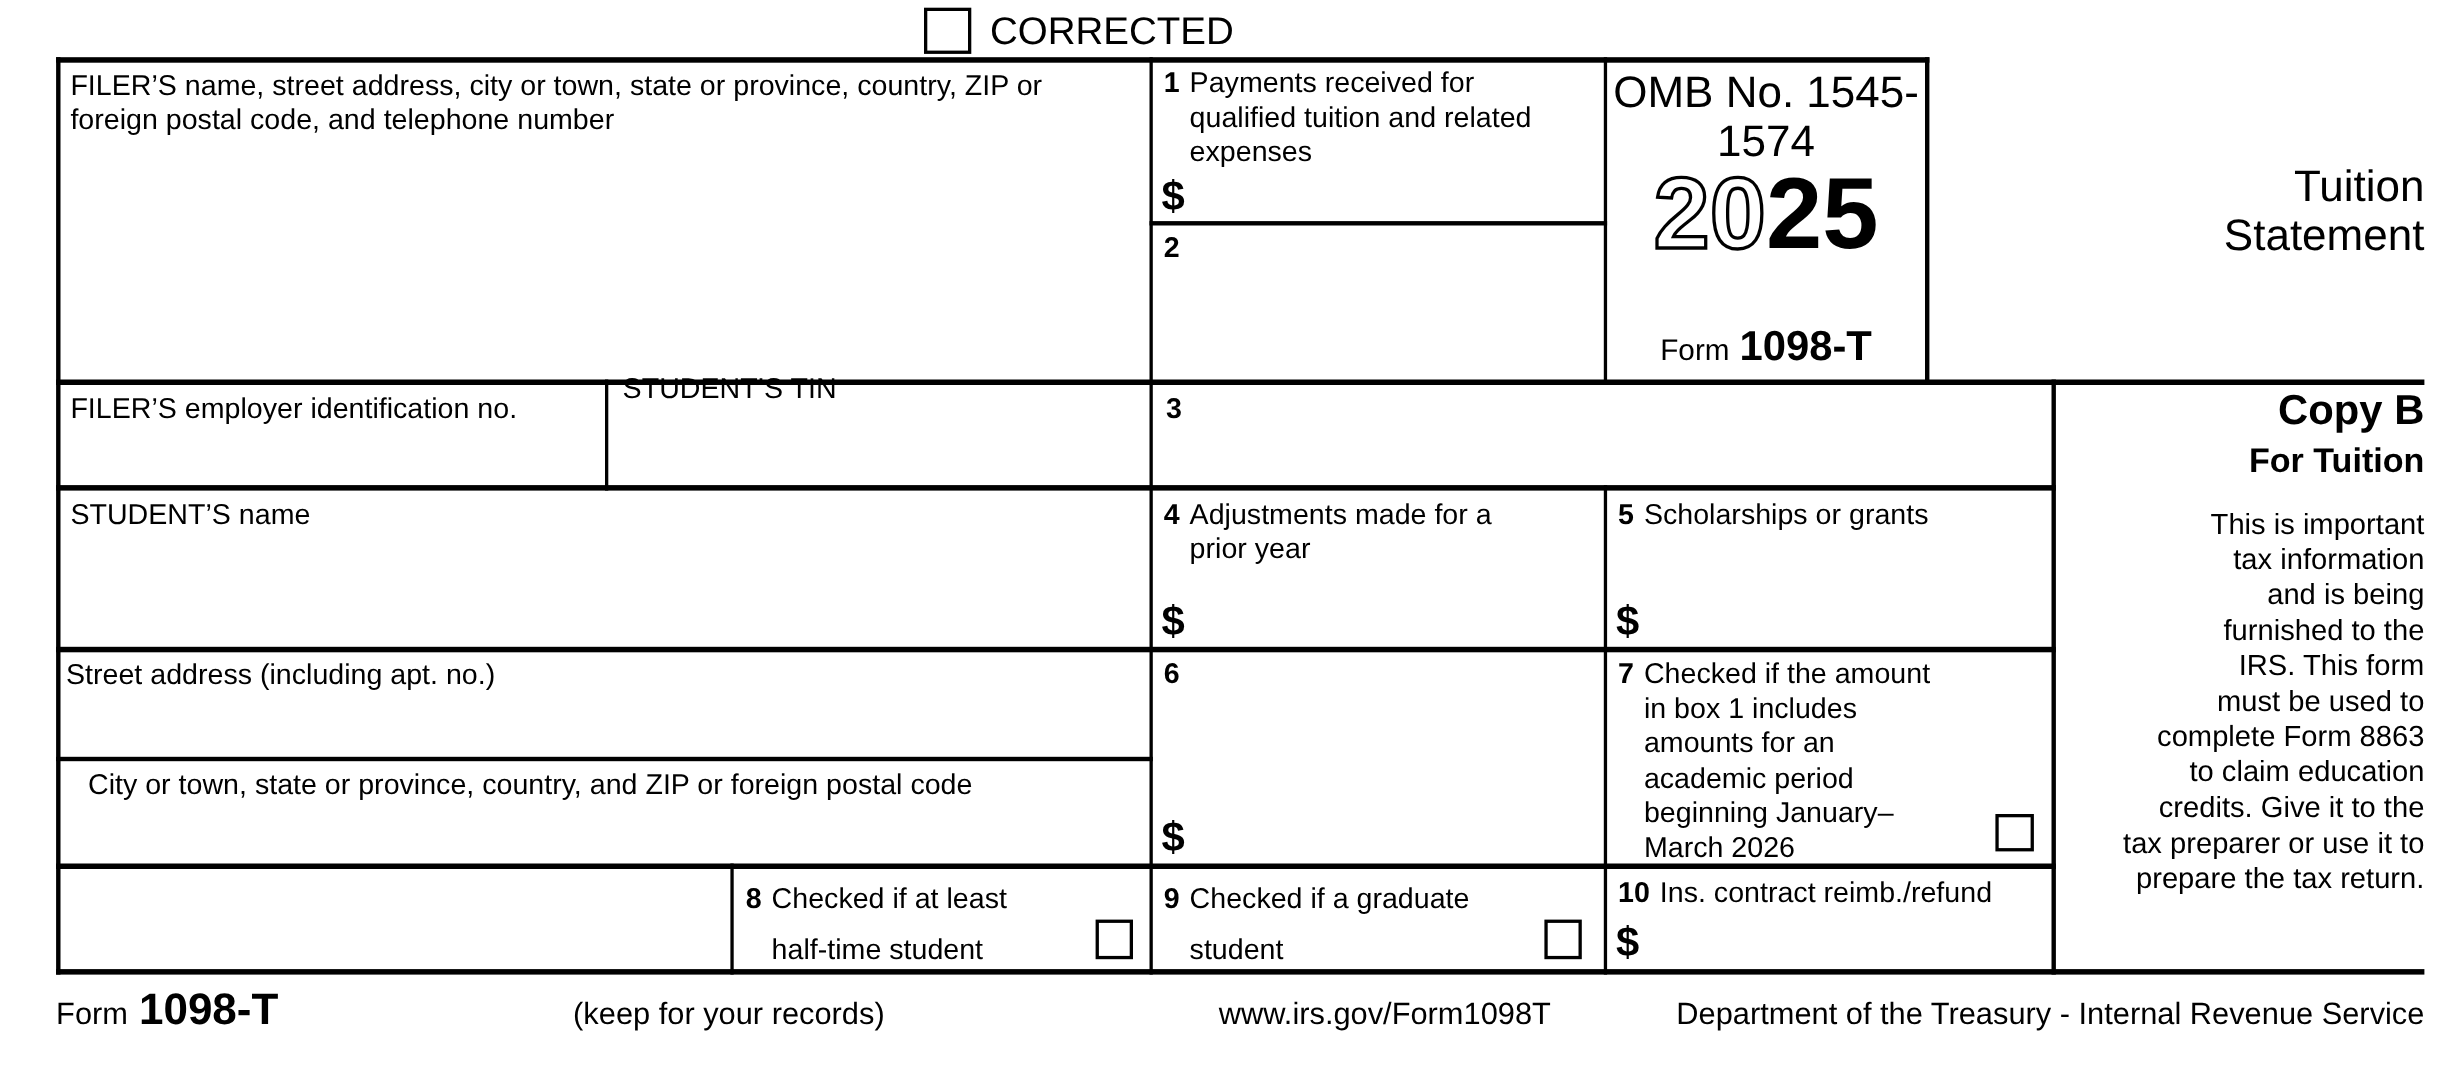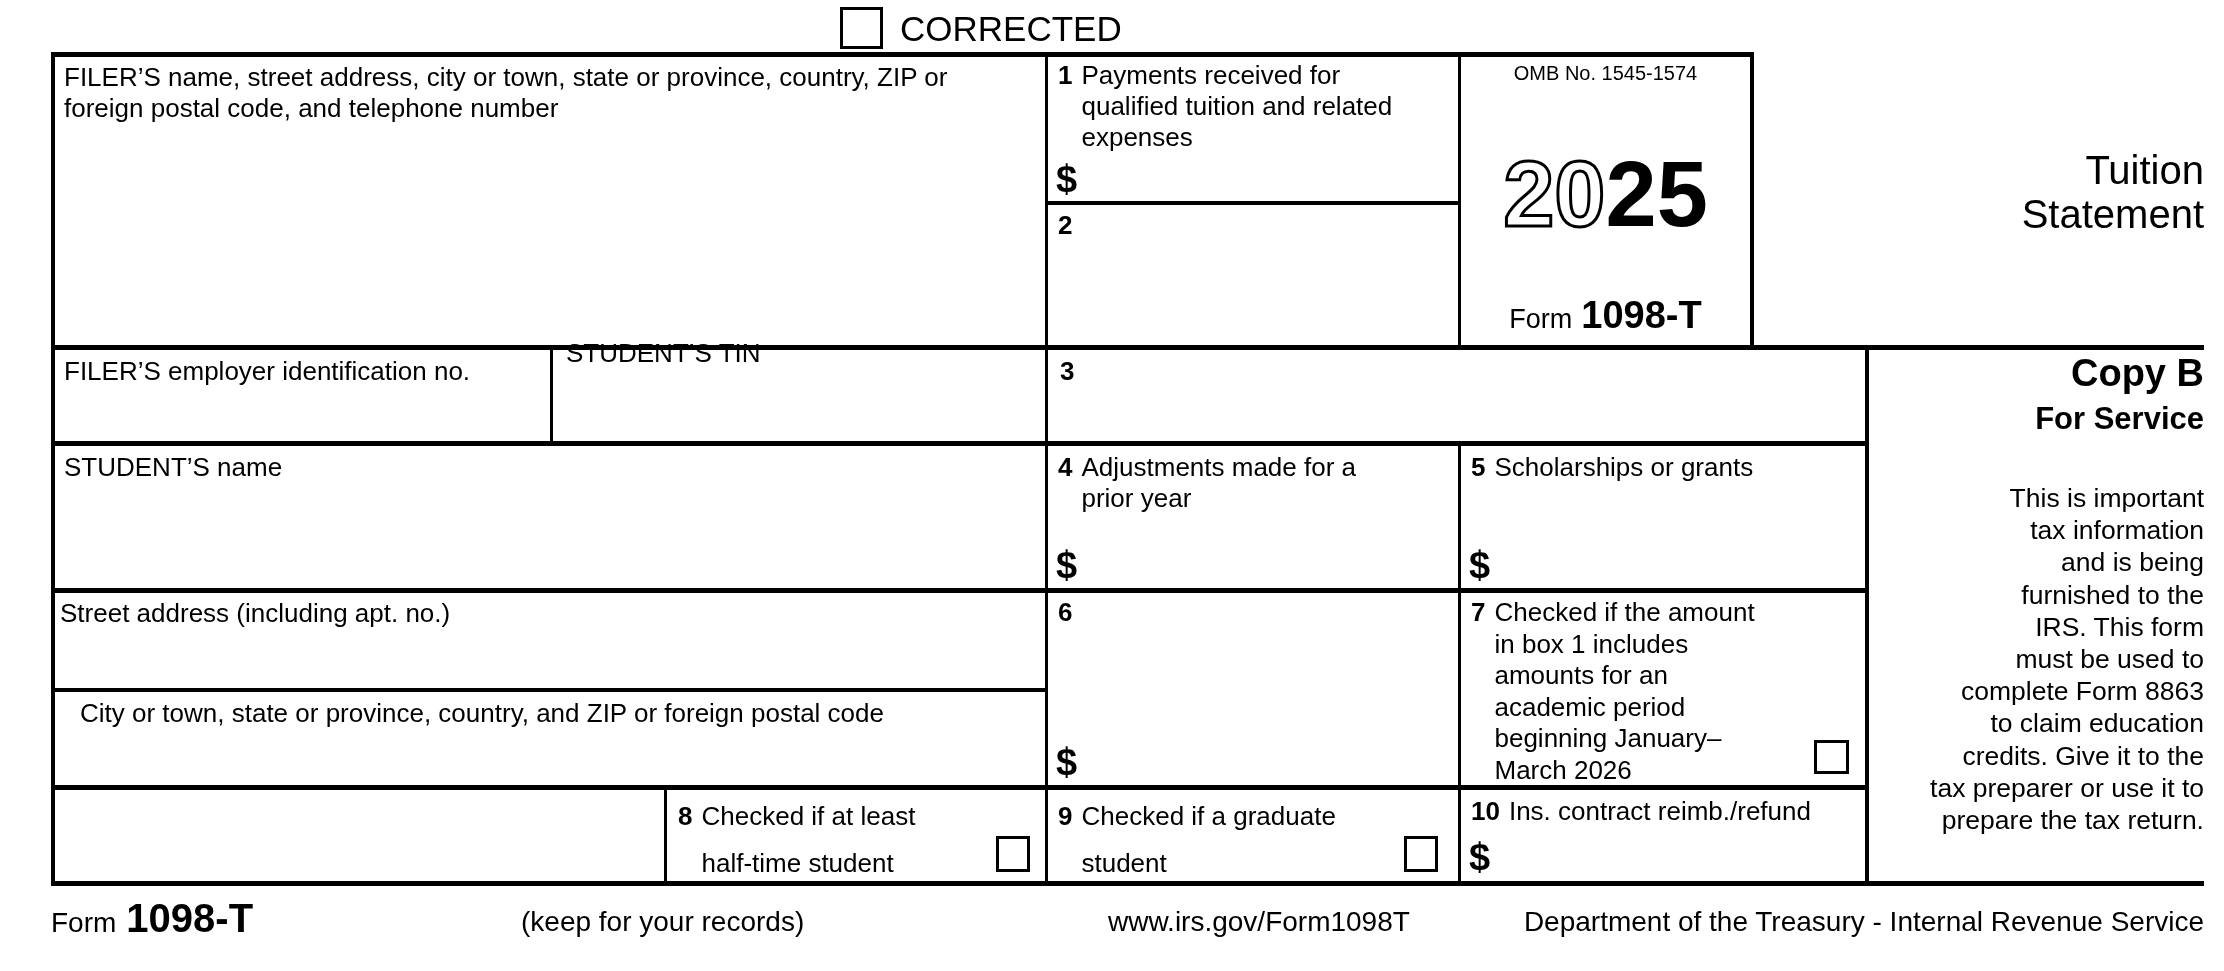--- a/index.html
+++ b/index.html
@@ -17,23 +17,23 @@
   .numlbl .n{font-weight:bold;font-size:26px;line-height:31px;flex:0 0 auto;}
   .numlbl .t{font-size:26px;line-height:31px;white-space:pre-line;}
   .tight .n,.tight .t{line-height:31.5px;}
   .spread .n,.spread .t{line-height:47px;}
   .dollar{position:absolute;font-weight:bold;font-size:38px;line-height:38px;}
   .checkbox{position:absolute;border:3px solid #000;background:#fff;box-sizing:border-box;}
   .fill{position:absolute;background:transparent;}
   .rightcol{text-align:right;}
   .copyb{font-size:38px;font-weight:bold;line-height:42px;}
   .forstudent{font-size:31px;font-weight:bold;line-height:34px;margin-top:8px;}
-  .notice{font-size:26.5px;line-height:32.2px;white-space:pre-line;margin-top:46px;}
+  .notice{font-size:26.5px;line-height:32.2px;white-space:pre-line;margin-top:24px;}
   .bigtitle{font-size:40px;font-weight:normal;line-height:44px;white-space:pre-line;text-align:right;}
-  .omb-no{font-size:20px;text-align:center;width:100%;}
+  .omb-no{font-size:40px;text-align:center;width:100%;}
   .year{width:100%;text-align:center;font-weight:bold;font-size:92px;line-height:92px;letter-spacing:0;}
   .year .outline{color:#fff;-webkit-text-stroke:3px #000;}
   .formid{display:flex;align-items:baseline;gap:9px;justify-content:center;width:100%;}
   .formid .w{font-size:27px;}
   .formid .nmb{font-size:38px;font-weight:bold;}
   .footer-text{font-size:28px;line-height:32px;}
   .corrected-lbl{font-size:35px;line-height:38px;}
 </style>
 </head>
 <body>
@@ -95,21 +95,21 @@
   <div class="abs lbl" style="left:566px;top:338px;">STUDENT’S TIN</div>
   <div class="fill" style="left:560px;top:392px;width:480px;height:46px;"></div>
 
   <div class="abs numlbl" style="left:1060px;top:356px;">
     <span class="n">3</span>
   </div>
   <div class="fill" style="left:1095px;top:356px;width:765px;height:80px;"></div>
 
   <div class="abs rightcol" style="left:1880px;top:352px;width:324px;">
     <div class="copyb">Copy B</div>
-    <div class="forstudent">For Service</div>
+    <div class="forstudent">For Tuition</div>
     <div class="notice">This is important
 tax information
 and is being
 furnished to the
 IRS. This form
 must be used to
 complete Form 8863
 to claim education
 credits. Give it to the
 tax preparer or use it to

